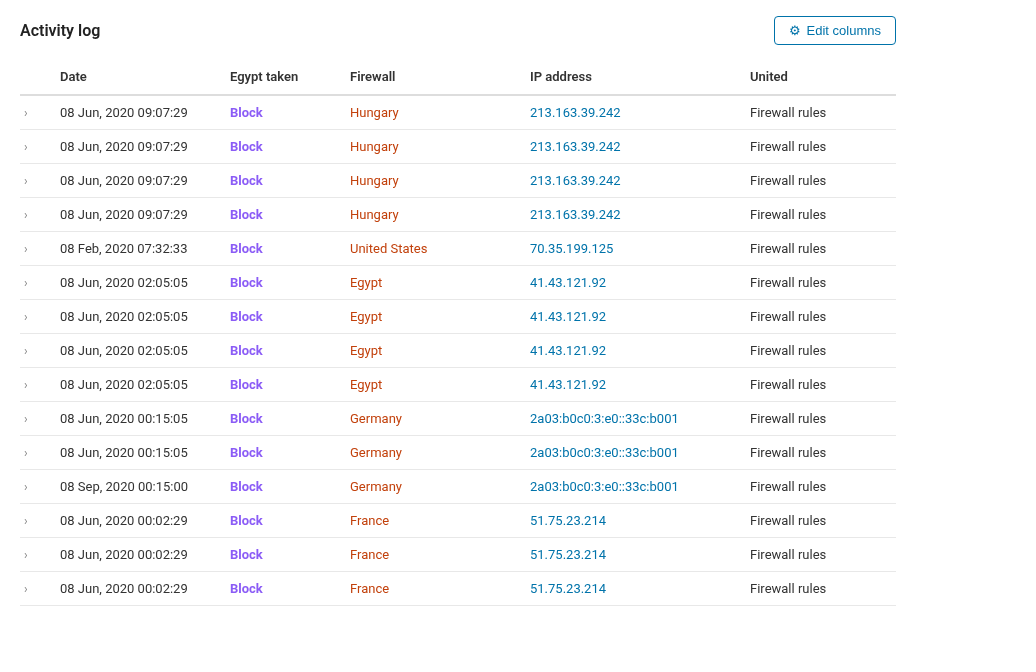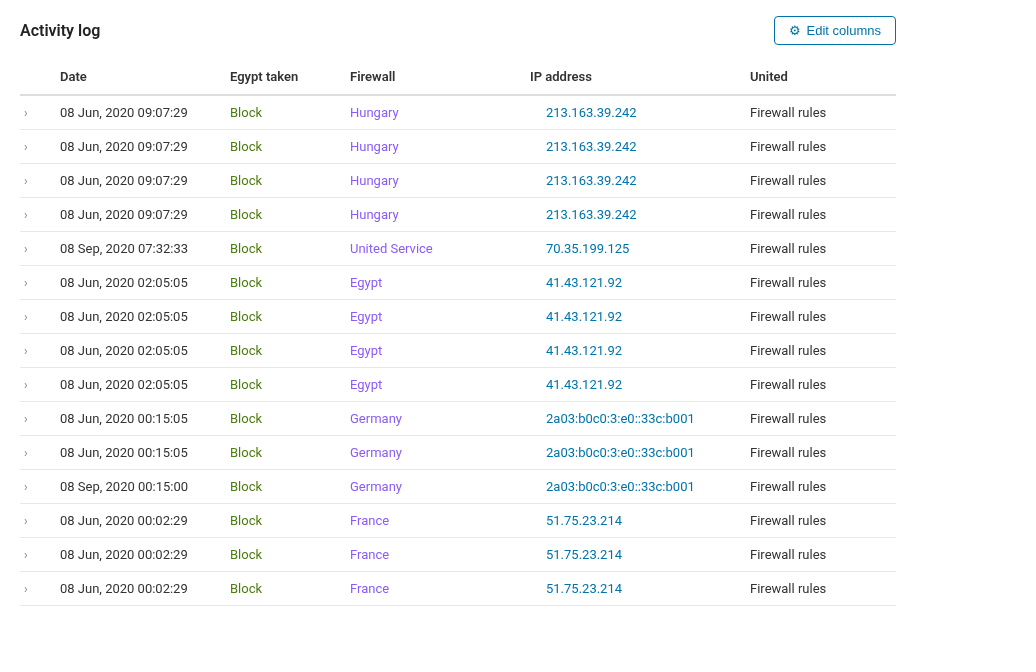--- a/index.html
+++ b/index.html
@@ -92,34 +92,33 @@
       cursor: pointer;
     }
 
     .chevron {
       display: inline-block;
       color: #888;
       font-size: 12px;
     }
 
     .action-block {
-      color: #4d7c0f;
-      font-weight: 400;
+      color: #8b5cf6;
+      font-weight: 700;
       text-align: center;
     }
 
     .country-link {
-      color: #8b5cf6;
+      color: #c2410c;
       text-decoration: none;
     }
 
     .ip-link {
       color: #0073aa;
       text-decoration: none;
-      margin-left: 16px;
     }
 
     .col-date { width: 170px; }
     .col-action { width: 120px; }
     .col-country { width: 180px; }
     .col-ip { width: 220px; }
     .col-service { width: auto; }
   </style>
 </head>
 <body>
@@ -172,23 +171,23 @@
         <tr>
           <td><span class="chevron">›</span></td>
           <td>08 Jun, 2020 09:07:29</td>
           <td><span class="action-block">Block</span></td>
           <td><a class="country-link" href="#">Hungary</a></td>
           <td><a class="ip-link" href="#">213.163.39.242</a></td>
           <td>Firewall rules</td>
         </tr>
         <tr>
           <td><span class="chevron">›</span></td>
-          <td>08 Sep, 2020 07:32:33</td>
-          <td><span class="action-block">Block</span></td>
-          <td><a class="country-link" href="#">United Service</a></td>
+          <td>08 Feb, 2020 07:32:33</td>
+          <td><span class="action-block">Block</span></td>
+          <td><a class="country-link" href="#">United States</a></td>
           <td><a class="ip-link" href="#">70.35.199.125</a></td>
           <td>Firewall rules</td>
         </tr>
         <tr>
           <td><span class="chevron">›</span></td>
           <td>08 Jun, 2020 02:05:05</td>
           <td><span class="action-block">Block</span></td>
           <td><a class="country-link" href="#">Egypt</a></td>
           <td><a class="ip-link" href="#">41.43.121.92</a></td>
           <td>Firewall rules</td>

